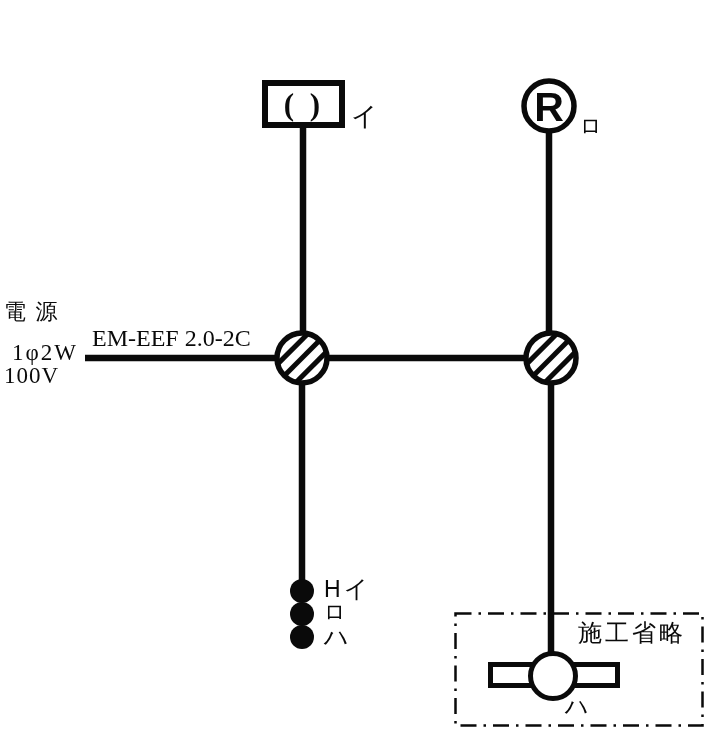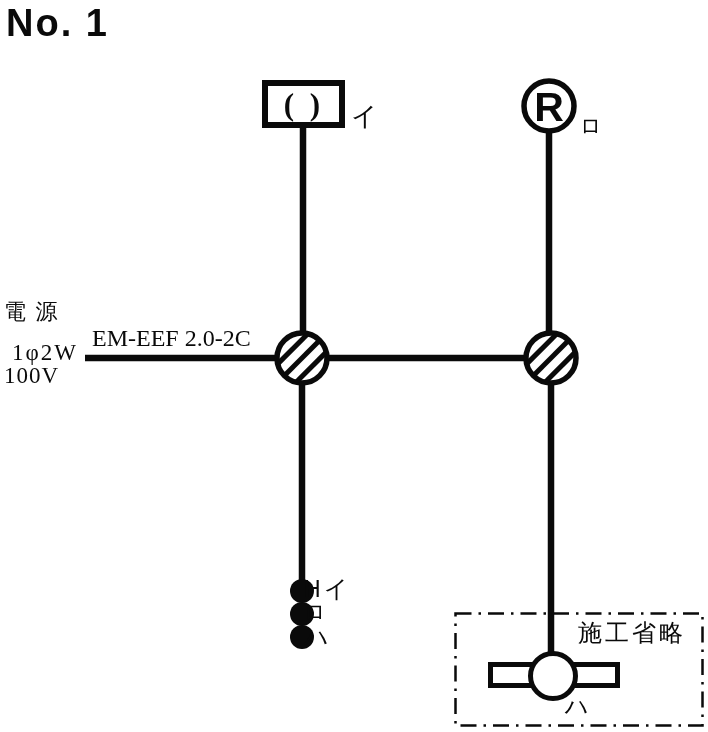--- a/index.html
+++ b/index.html
@@ -17,21 +17,21 @@
     left:6px;top:4px;
     font-family:"Liberation Sans", sans-serif;
     font-size:38px;letter-spacing:2px;font-weight:600;
   }
   .src1{left:4px;top:300px;font-size:22px;letter-spacing:2px;}
   .src2{left:12px;top:341px;font-size:23px;letter-spacing:2px;}
   .src3{left:4px;top:364px;font-size:23px;letter-spacing:1px;font-family:Liberation Serif, serif;}
   .cable{left:92px;top:326px;font-size:24px;}
   .lbl-i{left:351px;top:103px;font-size:26px;}
   .lbl-ro{left:580px;top:115px;font-size:21px;}
-  .swrow{position:absolute;left:304px;font-size:24px;}
+  .swrow{position:absolute;left:324px;font-size:24px;}
   .swrow .pfx{font-family:"Liberation Sans", sans-serif;font-size:23px;margin-right:3px;}
   .sw1{top:577px;}
   .sw2{top:601px;font-size:21px;}
   .sw3{top:625px;}
   .omit-label{left:578px;top:621px;font-size:24px;letter-spacing:3px;}
   .lbl-ha{left:565px;top:695px;font-size:23px;}
 </style>
 </head>
 <body>
 
@@ -91,21 +91,20 @@
     </g>
 
     <rect x="455.5" y="613.5" width="247" height="112" fill="none" stroke="#0a0a0a" stroke-width="2.5" stroke-dasharray="16 7 2.5 7"></rect>
 
     <g>
       <rect x="490.5" y="664.5" width="127" height="21" fill="#fff" stroke="#0a0a0a" stroke-width="5"></rect>
       <circle cx="553" cy="676" r="22.5" fill="#fff" stroke="#0a0a0a" stroke-width="5"></circle>
     </g>
   </svg>
 
-  <div class="txt title">No. 1</div>
 
   <div class="txt src1">電 源</div>
   <div class="txt src2">1φ2W</div>
   <div class="txt src3">100V</div>
 
   <div class="txt cable">EM-EEF 2.0-2C</div>
 
   <div class="txt lbl-i">イ</div>
   <div class="txt lbl-ro">ロ</div>
 

